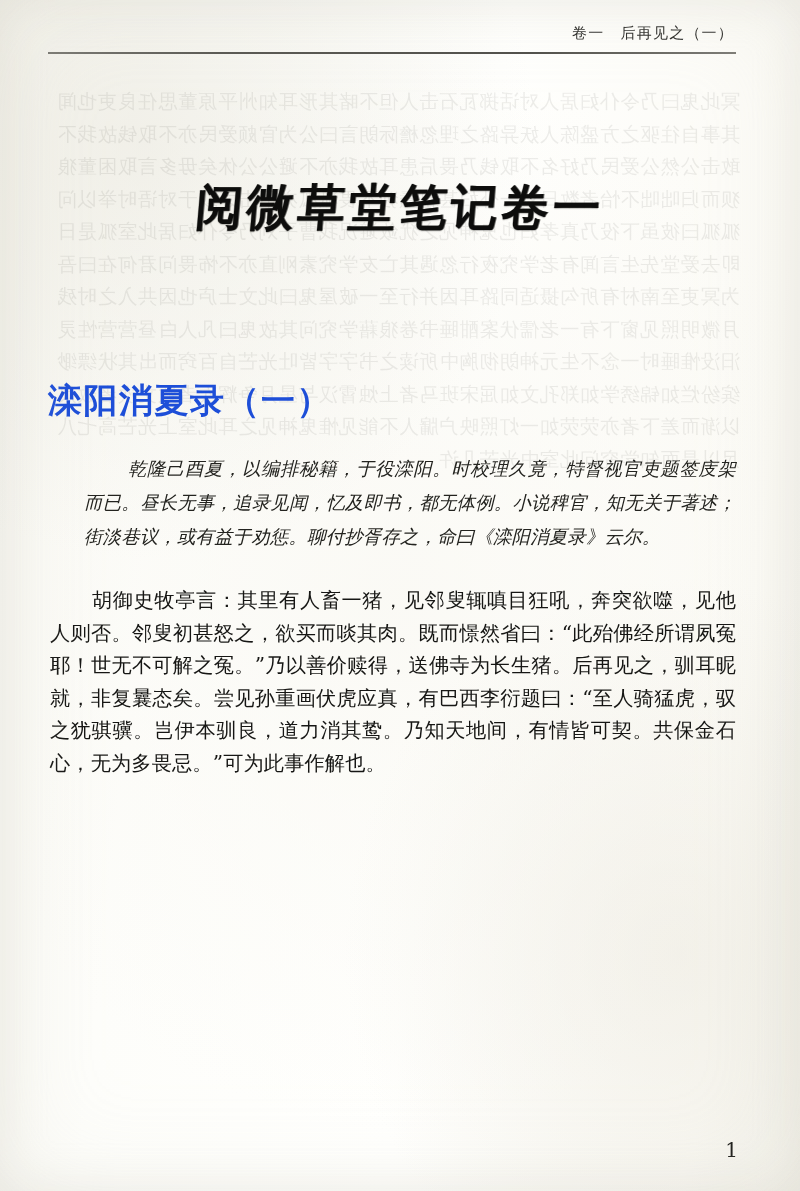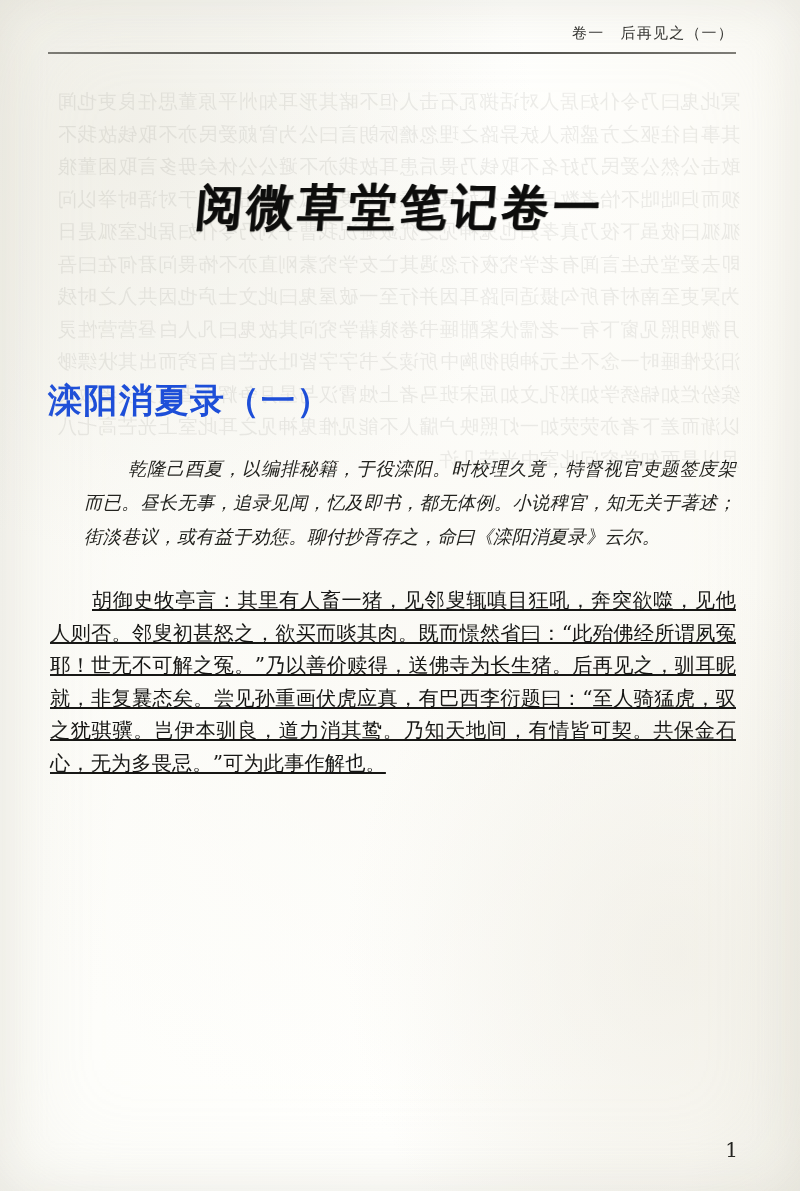--- a/index.html
+++ b/index.html
@@ -132,21 +132,20 @@
     font-family: "DejaVu Serif", "Liberation Serif", serif;
     font-size: 20.2px;
     line-height: 32.6px;
     color: #161614;
     margin: 0;
     text-indent: 42px;
     text-align: justify;
     text-justify: inter-character;
     word-break: break-all;
     letter-spacing: 0.15px;
-    text-decoration: underline;
   }
 
   #gap-after-preface { height: 10px; }
 
   
   #folio {
     position: absolute;
     right: 62px;
     top: 1138px;
     font-family: "DejaVu Serif", "Liberation Serif", serif;

